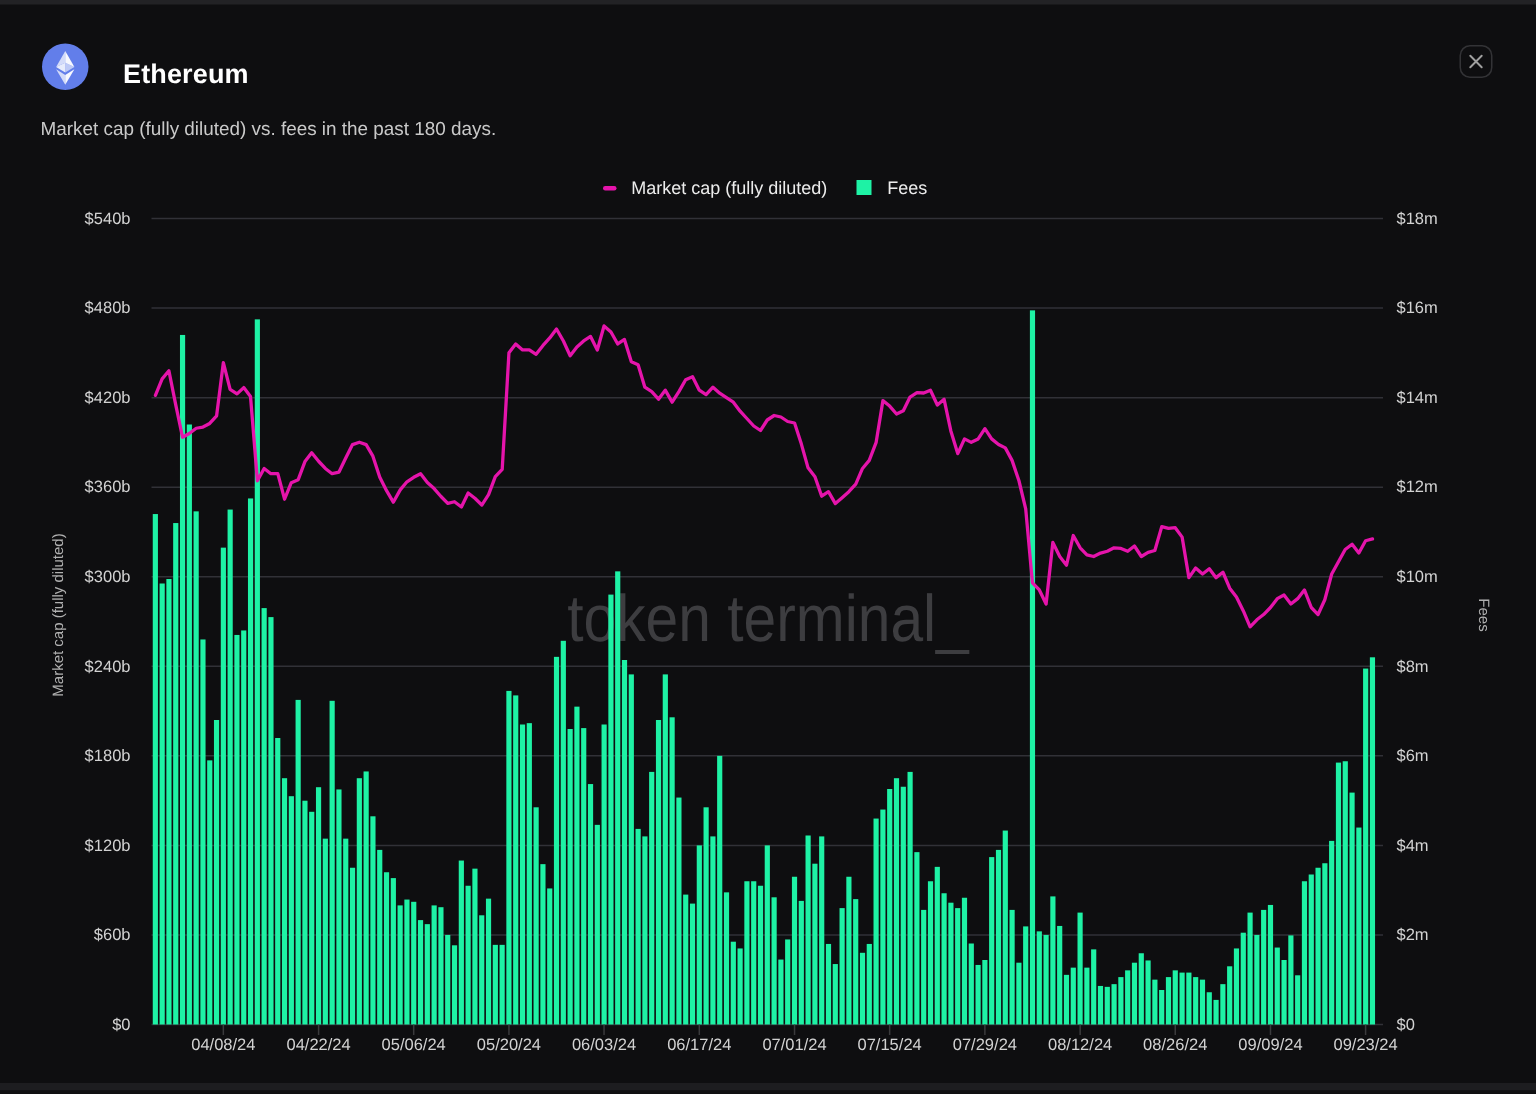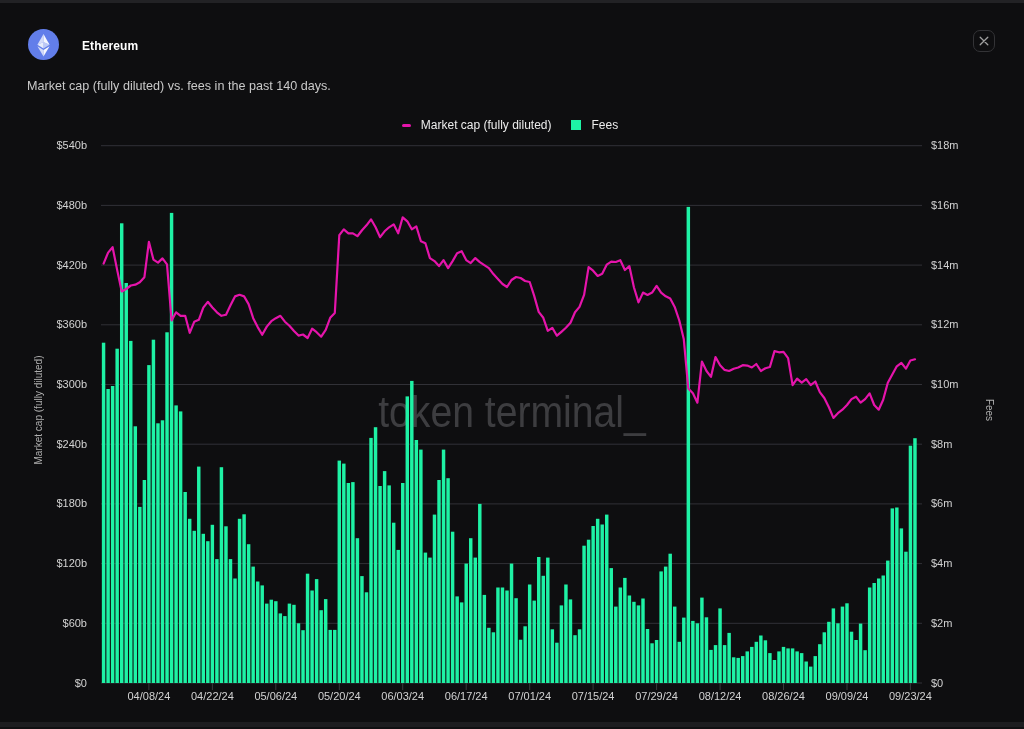--- a/index.html
+++ b/index.html
@@ -1,20 +1,20 @@
 <!DOCTYPE html>
 <html><head><meta charset="utf-8">
 <style>
 html,body{margin:0;padding:0;width:1024px;height:729px;background:#0e0e10;overflow:hidden}
 *{box-sizing:border-box;font-family:"Liberation Sans",sans-serif}
 .edge-top{position:absolute;top:0;left:0;right:0;height:3px;background:#222225}
 .edge-bot{position:absolute;top:722px;left:0;right:0;height:5px;background:#1d1d20}
 .edge-bot2{position:absolute;top:727px;left:0;right:0;height:2px;background:#101012}
 .logo{position:absolute;left:28px;top:29px;width:31px;height:31px;border-radius:50%;background:#627eea}
-.title{position:absolute;left:82px;top:39px;font-size:12px;font-weight:700;color:#fff;letter-spacing:.1px}
+.title{position:absolute;left:82px;top:39px;font-size:18px;font-weight:700;color:#fff;letter-spacing:.1px}
 .sub{position:absolute;left:27px;top:79px;font-size:12.6px;color:#c9c9c9}
 .close{position:absolute;left:973px;top:30px;width:22px;height:22px;border:1px solid #333336;border-radius:7px}.close svg{display:block;margin:-1px}
 .leg{position:absolute;top:118px;left:0;width:1020px;display:flex;justify-content:center;align-items:center;font-size:12px;color:#ececec}
 .dash{width:9px;height:3px;border-radius:2px;background:#e514ab;margin-right:10px}
 .sw{width:10px;height:10px;background:#1ef2a5;margin-left:19px;margin-right:11px}
 </style></head>
 <body>
 <div class="edge-top"></div>
 <div class="edge-bot"></div>
 <div class="edge-bot2"></div>
@@ -264,21 +264,21 @@
       <g>
 <polygon points="15.5,5 9.4,15.7 15.5,12.9" fill="#ffffff" opacity="0.72"></polygon>
 <polygon points="15.5,5 21.6,15.7 15.5,12.9" fill="#ffffff" opacity="0.95"></polygon>
 <polygon points="9.4,15.7 15.5,19.4 15.5,12.9" fill="#ffffff" opacity="0.85"></polygon>
 <polygon points="21.6,15.7 15.5,19.4 15.5,12.9" fill="#ffffff" opacity="0.58"></polygon>
 <polygon points="9.4,17.2 15.5,27.5 15.5,21.0" fill="#ffffff" opacity="0.72"></polygon>
 <polygon points="21.6,17.2 15.5,27.5 15.5,21.0" fill="#ffffff" opacity="0.95"></polygon>
 </g>
     </svg></div>
 <div class="title">Ethereum</div>
-<div class="sub">Market cap (fully diluted) vs. fees in the past 140 days.</div>
+<div class="sub">Market cap (fully diluted) vs. fees in the past 180 days.</div>
 <div class="close">
     <svg width="22" height="22" viewBox="0 0 22 22">
       <path d="M7.2 7.2 L14.8 14.8 M14.8 7.2 L7.2 14.8" stroke="#a0a0a0" stroke-width="1.3" stroke-linecap="round"></path>
     </svg>
   </div>
 <div class="leg">
     <span class="dash"></span>
     <span>Market cap (fully diluted)</span>
     <span class="sw"></span>
     <span>Fees</span>

